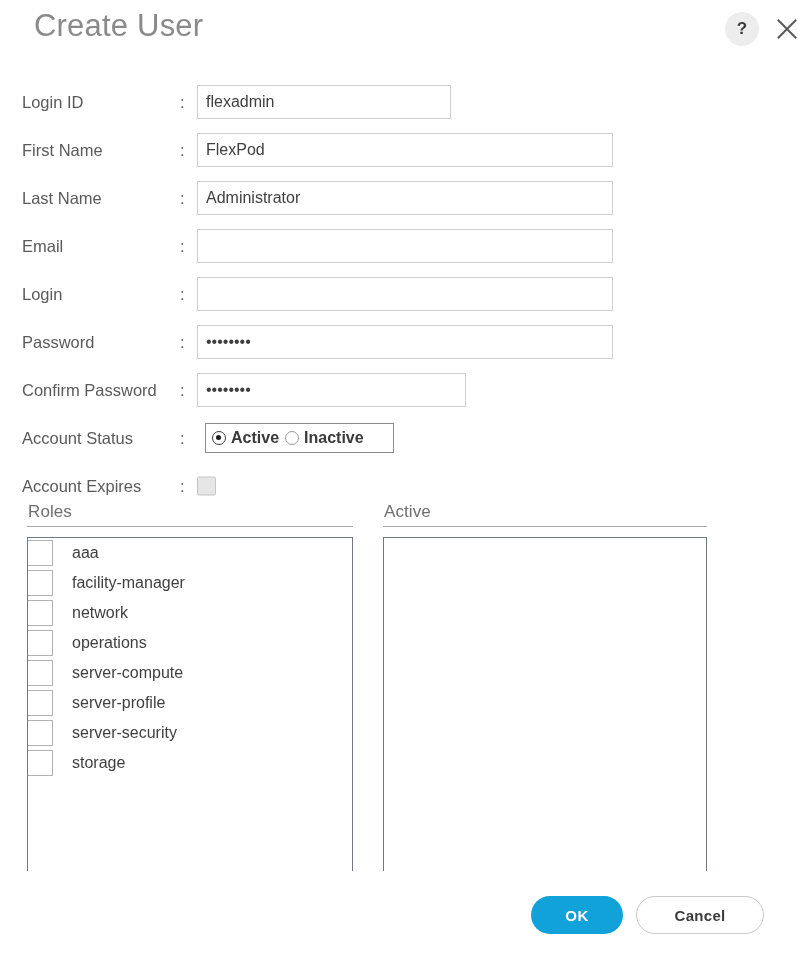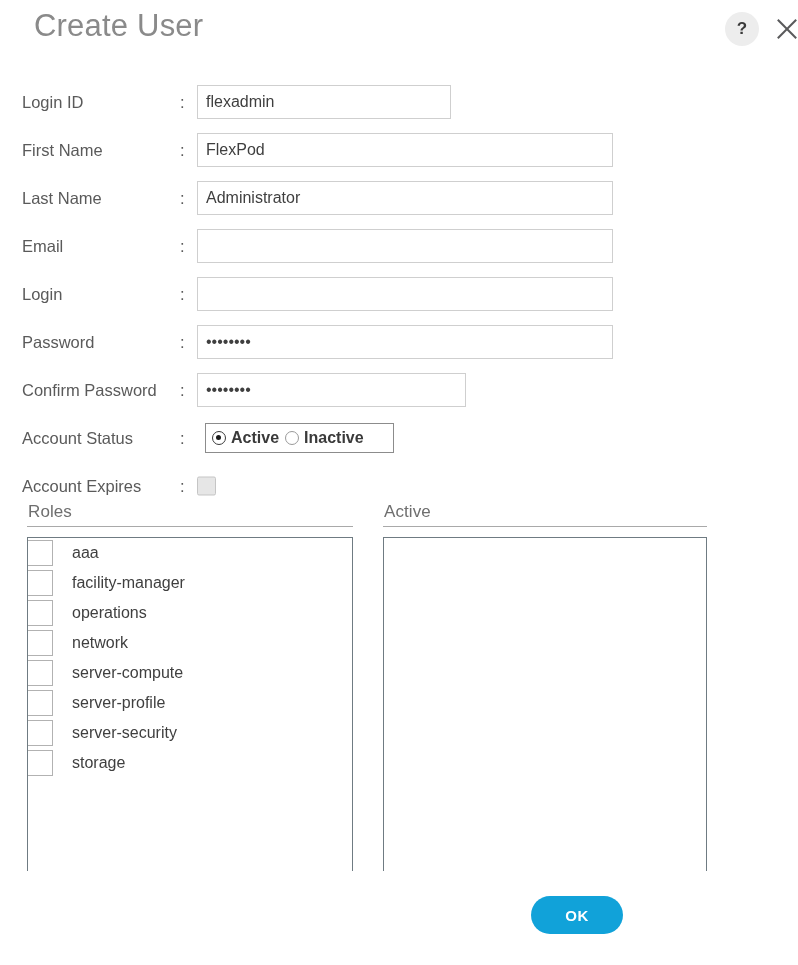--- a/index.html
+++ b/index.html
@@ -396,25 +396,25 @@
         <div class="role-row">
           <span class="role-check"></span>
           <span class="role-name">aaa</span>
         </div>
         <div class="role-row">
           <span class="role-check"></span>
           <span class="role-name">facility-manager</span>
         </div>
         <div class="role-row">
           <span class="role-check"></span>
+          <span class="role-name">network</span>
+        </div>
+        <div class="role-row">
+          <span class="role-check"></span>
           <span class="role-name">operations</span>
-        </div>
-        <div class="role-row">
-          <span class="role-check"></span>
-          <span class="role-name">network</span>
         </div>
         <div class="role-row">
           <span class="role-check"></span>
           <span class="role-name">server-compute</span>
         </div>
         <div class="role-row">
           <span class="role-check"></span>
           <span class="role-name">server-profile</span>
         </div>
         <div class="role-row">
@@ -435,13 +435,14 @@
   </div>
 
 </div>
 
 <div id="scrollbar-track">
   
 </div>
 
 <div id="footer">
   <button id="ok-button">OK</button>
+  <button id="cancel-button">Cancel</button>
 </div>
 
 </body></html>

